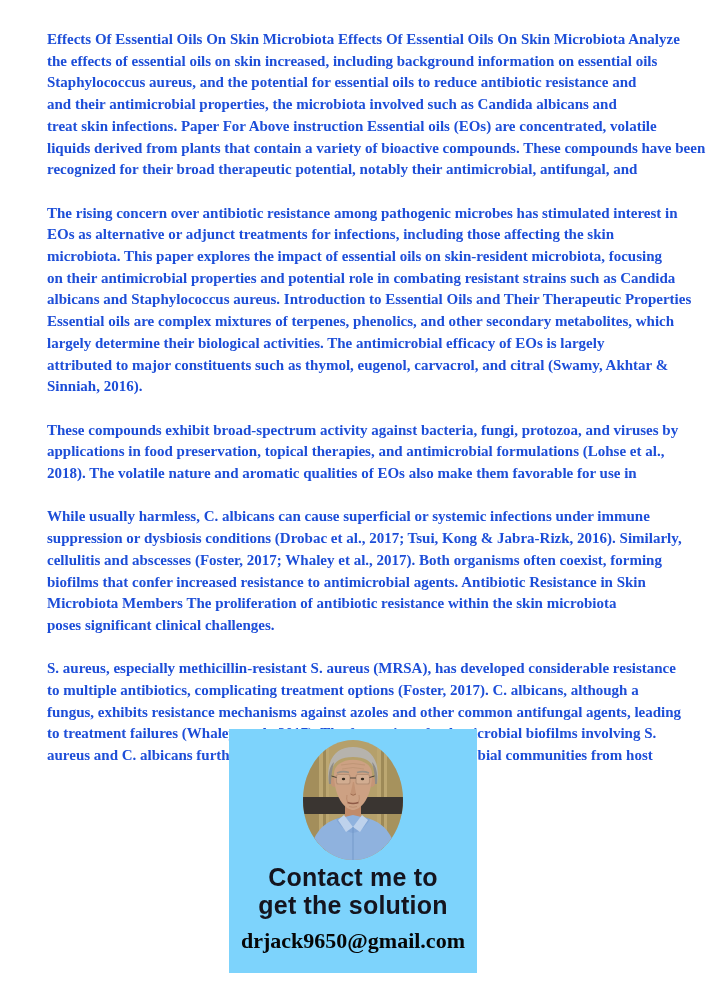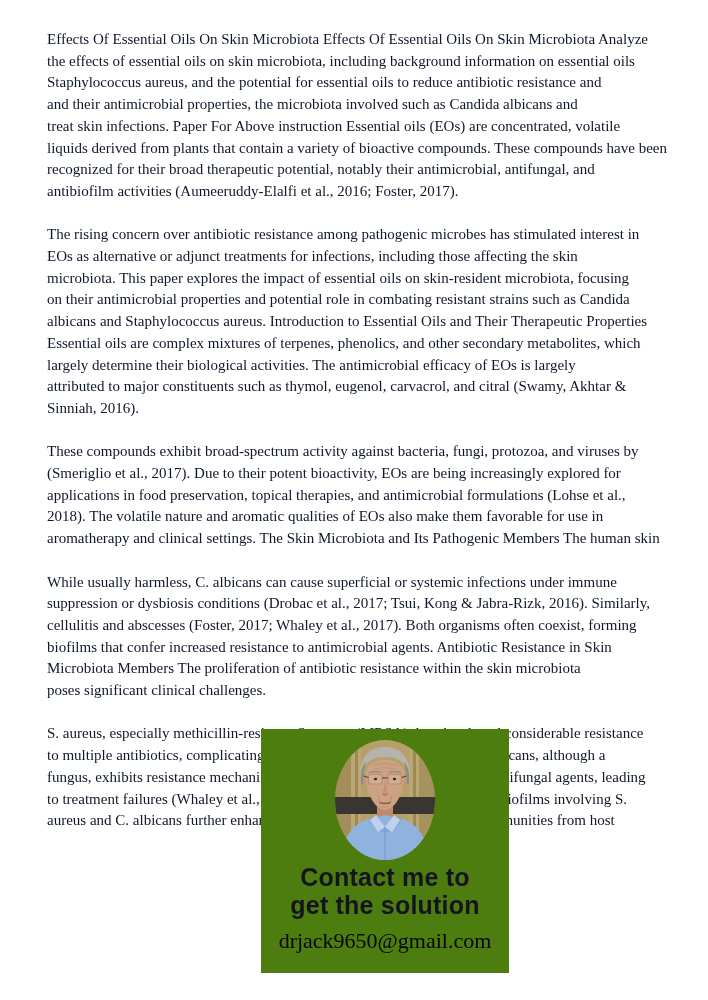--- a/index.html
+++ b/index.html
@@ -55,75 +55,72 @@
     color: #14141e;
     letter-spacing: 0.2px;
   }
   .email {
     position: absolute;
     left: 0;
     top: 199px;
     width: 100%;
     text-align: center;
     font-family: "Liberation Serif", "DejaVu Serif", serif;
-    font-weight: 400;
+    font-weight: 700;
     font-size: 22px;
     color: #060606;
   }
 </style>
 </head>
 <body style="background: rgb(255, 255, 255);">
 
-<div class="doc" style="color: #0f172a;">
+<div class="doc" style="color: #1d4ed8; font-weight: bold;">
     <div class="para">
       <div class="line">Effects Of Essential Oils On Skin Microbiota Effects Of Essential Oils On Skin Microbiota Analyze</div>
-      <div class="line">the effects of essential oils on skin microbiota, including background information on essential oils</div>
+      <div class="line">the effects of essential oils on skin increased, including background information on essential oils</div>
       <div class="line">Staphylococcus aureus, and the potential for essential oils to reduce antibiotic resistance and</div>
       <div class="line">and their antimicrobial properties, the microbiota involved such as Candida albicans and</div>
       <div class="line">treat skin infections. Paper For Above instruction Essential oils (EOs) are concentrated, volatile</div>
       <div class="line">liquids derived from plants that contain a variety of bioactive compounds. These compounds have been</div>
       <div class="line">recognized for their broad therapeutic potential, notably their antimicrobial, antifungal, and</div>
-      <div class="line">antibiofilm activities (Aumeeruddy-Elalfi et al., 2016; Foster, 2017).</div>
     </div>
     <div class="para">
       <div class="line">The rising concern over antibiotic resistance among pathogenic microbes has stimulated interest in</div>
       <div class="line">EOs as alternative or adjunct treatments for infections, including those affecting the skin</div>
       <div class="line">microbiota. This paper explores the impact of essential oils on skin-resident microbiota, focusing</div>
       <div class="line">on their antimicrobial properties and potential role in combating resistant strains such as Candida</div>
       <div class="line">albicans and Staphylococcus aureus. Introduction to Essential Oils and Their Therapeutic Properties</div>
       <div class="line">Essential oils are complex mixtures of terpenes, phenolics, and other secondary metabolites, which</div>
       <div class="line">largely determine their biological activities. The antimicrobial efficacy of EOs is largely</div>
       <div class="line">attributed to major constituents such as thymol, eugenol, carvacrol, and citral (Swamy, Akhtar &amp;</div>
       <div class="line">Sinniah, 2016).</div>
     </div>
     <div class="para">
       <div class="line">These compounds exhibit broad-spectrum activity against bacteria, fungi, protozoa, and viruses by</div>
-      <div class="line">(Smeriglio et al., 2017). Due to their potent bioactivity, EOs are being increasingly explored for</div>
       <div class="line">applications in food preservation, topical therapies, and antimicrobial formulations (Lohse et al.,</div>
       <div class="line">2018). The volatile nature and aromatic qualities of EOs also make them favorable for use in</div>
-      <div class="line">aromatherapy and clinical settings. The Skin Microbiota and Its Pathogenic Members The human skin</div>
     </div>
     <div class="para">
       <div class="line">While usually harmless, C. albicans can cause superficial or systemic infections under immune</div>
       <div class="line">suppression or dysbiosis conditions (Drobac et al., 2017; Tsui, Kong &amp; Jabra-Rizk, 2016). Similarly,</div>
       <div class="line">cellulitis and abscesses (Foster, 2017; Whaley et al., 2017). Both organisms often coexist, forming</div>
       <div class="line">biofilms that confer increased resistance to antimicrobial agents. Antibiotic Resistance in Skin</div>
       <div class="line">Microbiota Members The proliferation of antibiotic resistance within the skin microbiota</div>
       <div class="line">poses significant clinical challenges.</div>
     </div>
     <div class="para">
       <div class="line">S. aureus, especially methicillin-resistant S. aureus (MRSA), has developed considerable resistance</div>
       <div class="line">to multiple antibiotics, complicating treatment options (Foster, 2017). C. albicans, although a</div>
       <div class="line">fungus, exhibits resistance mechanisms against azoles and other common antifungal agents, leading</div>
       <div class="line">to treatment failures (Whaley et al., 2017). The formation of polymicrobial biofilms involving S.</div>
       <div class="line">aureus and C. albicans further enhances resistance, shielding microbial communities from host</div>
     </div>
   </div>
 
-<div class="contact-card" style="background-color: #4d7c0f; margin-left: 32px;">
+<div class="contact-card" style="background-color: #7dd3fc;">
   <div class="photo">
 
     <svg viewBox="0 0 100 120" aria-hidden="true">
       <defs>
         <clipPath id="ovalClip">
             <ellipse cx="50" cy="60" rx="50" ry="60"></ellipse>
           </clipPath>
       </defs>
       <g clip-path="url(#ovalClip)">
         <rect width="100" height="120" fill="#b5a06b"></rect>

